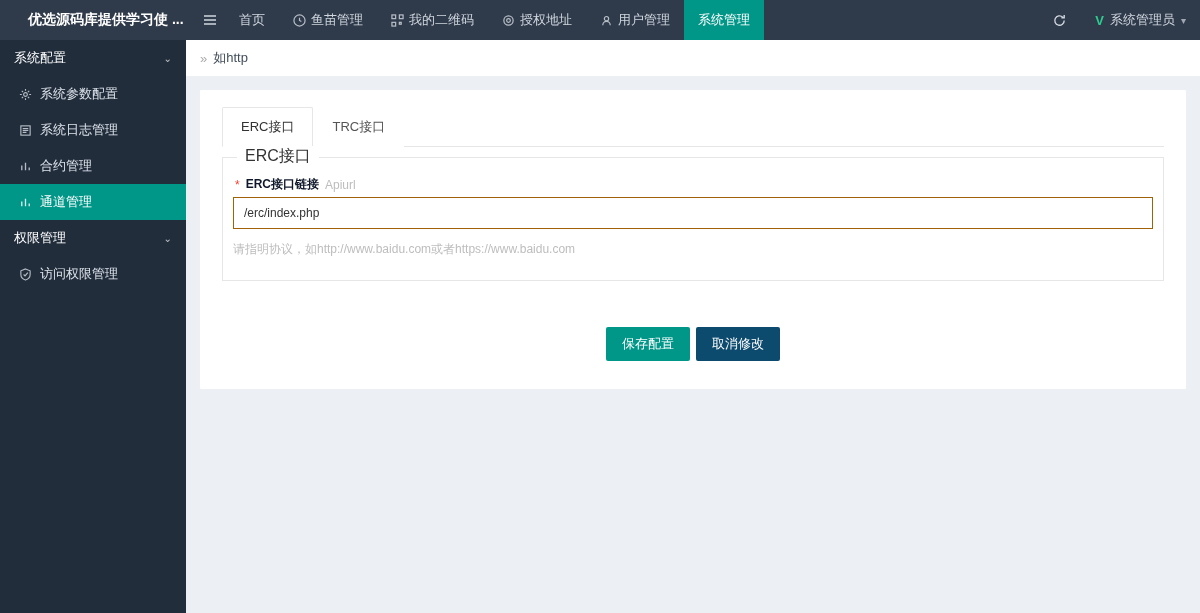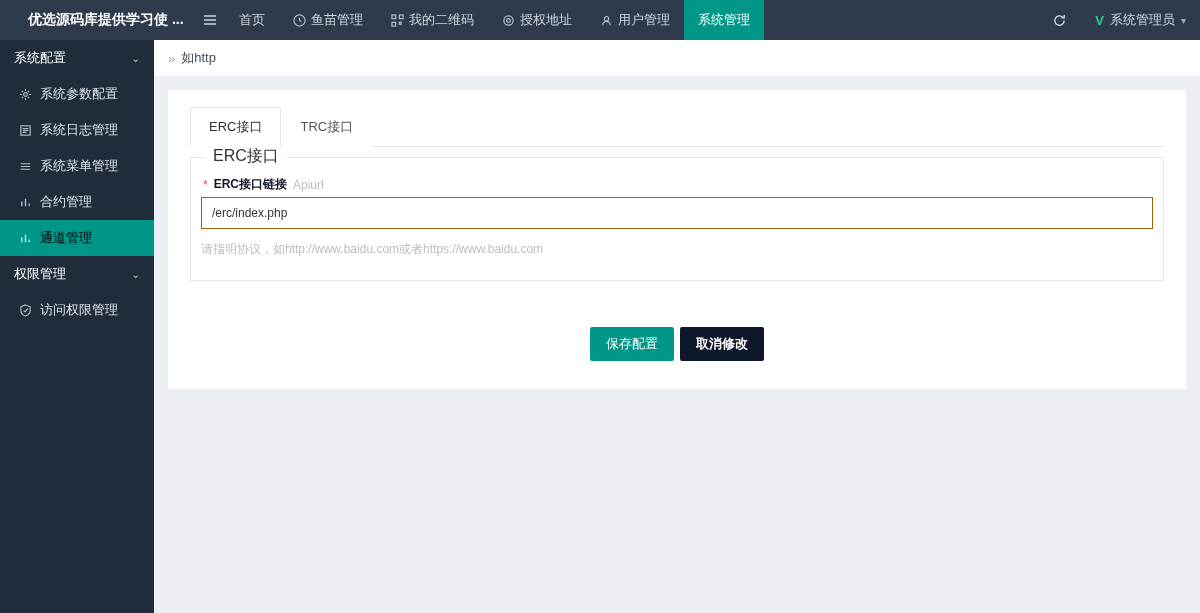--- a/index.html
+++ b/index.html
@@ -15,24 +15,24 @@
   .nav-item .ic { display:inline-flex; opacity:.85; }
   .spacer { flex:1; }
   .right-tools { display:flex; align-items:stretch; }
   .tool { display:flex; align-items:center; padding:0 14px; cursor:pointer; gap:6px; }
   .user-dd { display:flex; align-items:center; gap:6px; padding:0 14px; cursor:pointer; }
   .v-badge { color:#2ecc8f; font-weight:700; }
   .chev { font-size:10px; opacity:.7; }
 
   
   .layout { display:flex; height:573px; }
-  .sidebar { width:154px; background:#222d3c; color:#cfd6de; display:flex; flex-direction:column; font-size:13px; }
+  .sidebar { width:186px; background:#222d3c; color:#cfd6de; display:flex; flex-direction:column; font-size:13px; }
   .side-group { height:36px; display:flex; align-items:center; padding:0 14px; justify-content:space-between; cursor:pointer; background:#222d3c; color:#fff; }
   .side-item { height:36px; display:flex; align-items:center; padding-left:18px; gap:8px; cursor:pointer; color:#dbe2ea; }
-  .side-item.active { background:#009688; color:#000000; }
+  .side-item.active { background:#009688; color:#ffffff; }
   .side-ic { width:14px; height:14px; display:inline-flex; align-items:center; justify-content:center; opacity:.85; }
 
   
   .main { flex:1; display:flex; flex-direction:column; }
   .crumb { height:36px; background:#fff; display:flex; align-items:center; padding:0 14px; color:#424e5b; font-size:13px; gap:6px;}
   .crumb .sep { color:#aaa; }
   .content { padding:14px; }
   .card { background:#fff; padding:12px 22px 28px 22px; border-radius:1px; }
 
   
@@ -47,21 +47,21 @@
   .label-line { font-size:12px; display:flex; align-items:center; gap:6px; margin-bottom:4px; margin-left:2px; }
   .req { color:#ff3b30; }
   .lbl-main { color:#0f172a; font-weight:600; }
   .lbl-sub { color:#bdbdbd; }
   .input { width:100%; border:1px solid #a16207; padding:8px 10px; font-size:12px; color:#333; outline:none; }
   .hint { color:#bdbdbd; font-size:12px; margin-top:12px; }
 
   .btn-row { display:flex; justify-content:center; gap:6px; margin-top:46px; }
   .btn { padding:8px 16px; border:none; color:#fff; font-size:13px; cursor:pointer; border-radius:2px; }
   .btn-save { background:#009688; }
-  .btn-cancel { background:#0f172a;font-weight:bold; }
+  .btn-cancel { background:#0c4a6e; }
 
   
   svg { display:block; }
 </style>
 </head>
 <body>
 
 <div class="topbar">
   <div class="logo">优选源码库提供学习使 ...</div>
   <div class="toggle-btn">
@@ -151,28 +151,20 @@
       <span>系统参数配置</span>
     </div>
     <div class="side-item">
       <span class="side-ic">
           <svg width="13" height="13" viewBox="0 0 14 14" fill="none" stroke="#cfd6de" stroke-width="1.2">
             <rect x="2" y="2" width="10" height="10"></rect>
             <path d="M4 5h6M4 7h6M4 9h4"></path>
           </svg>
         </span>
       <span>系统日志管理</span>
-    </div>
-    <div class="side-item">
-      <span class="side-ic">
-          <svg width="13" height="13" viewBox="0 0 14 14" fill="none" stroke="#cfd6de" stroke-width="1.2">
-            <path d="M2 4h10M2 7h10M2 10h10"></path>
-          </svg>
-        </span>
-      <span>系统菜单管理</span>
     </div>
     <div class="side-item">
       <span class="side-ic">
           <svg width="13" height="13" viewBox="0 0 14 14" fill="none" stroke="#cfd6de" stroke-width="1.4">
             <path d="M3 11V6M7 11V3M11 11V8"></path>
           </svg>
         </span>
       <span>合约管理</span>
     </div>
     <div class="side-item active">

